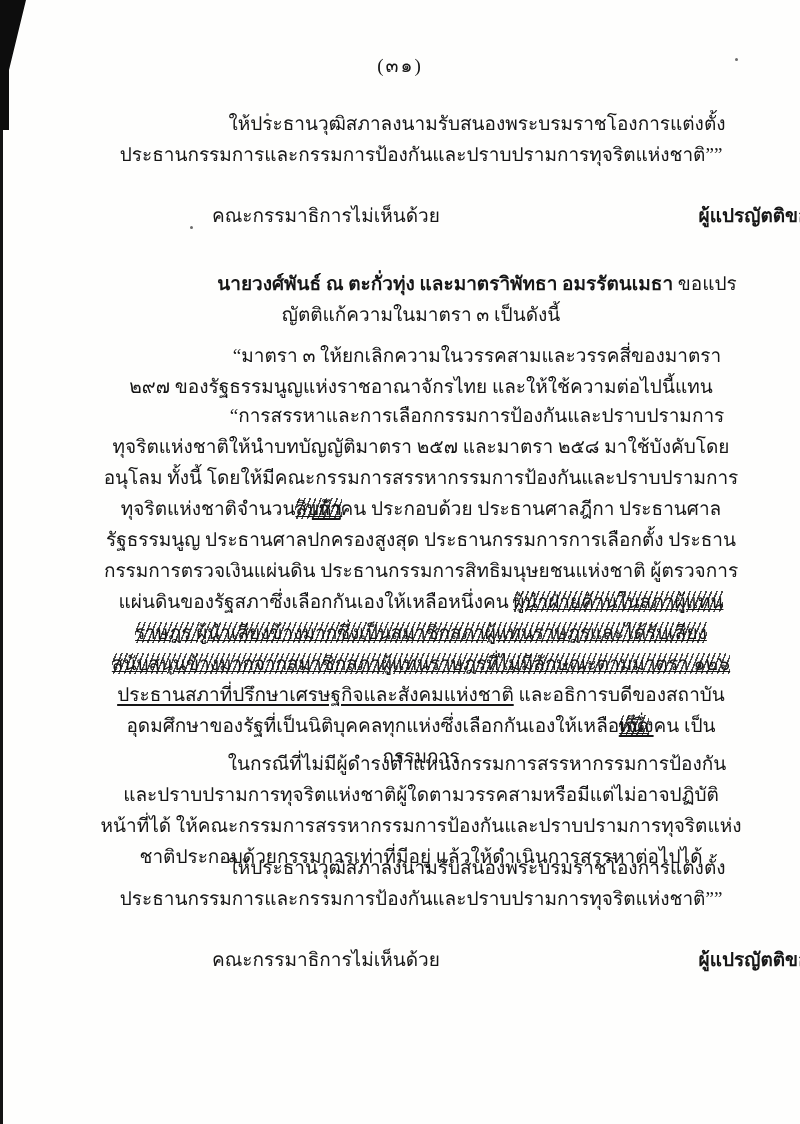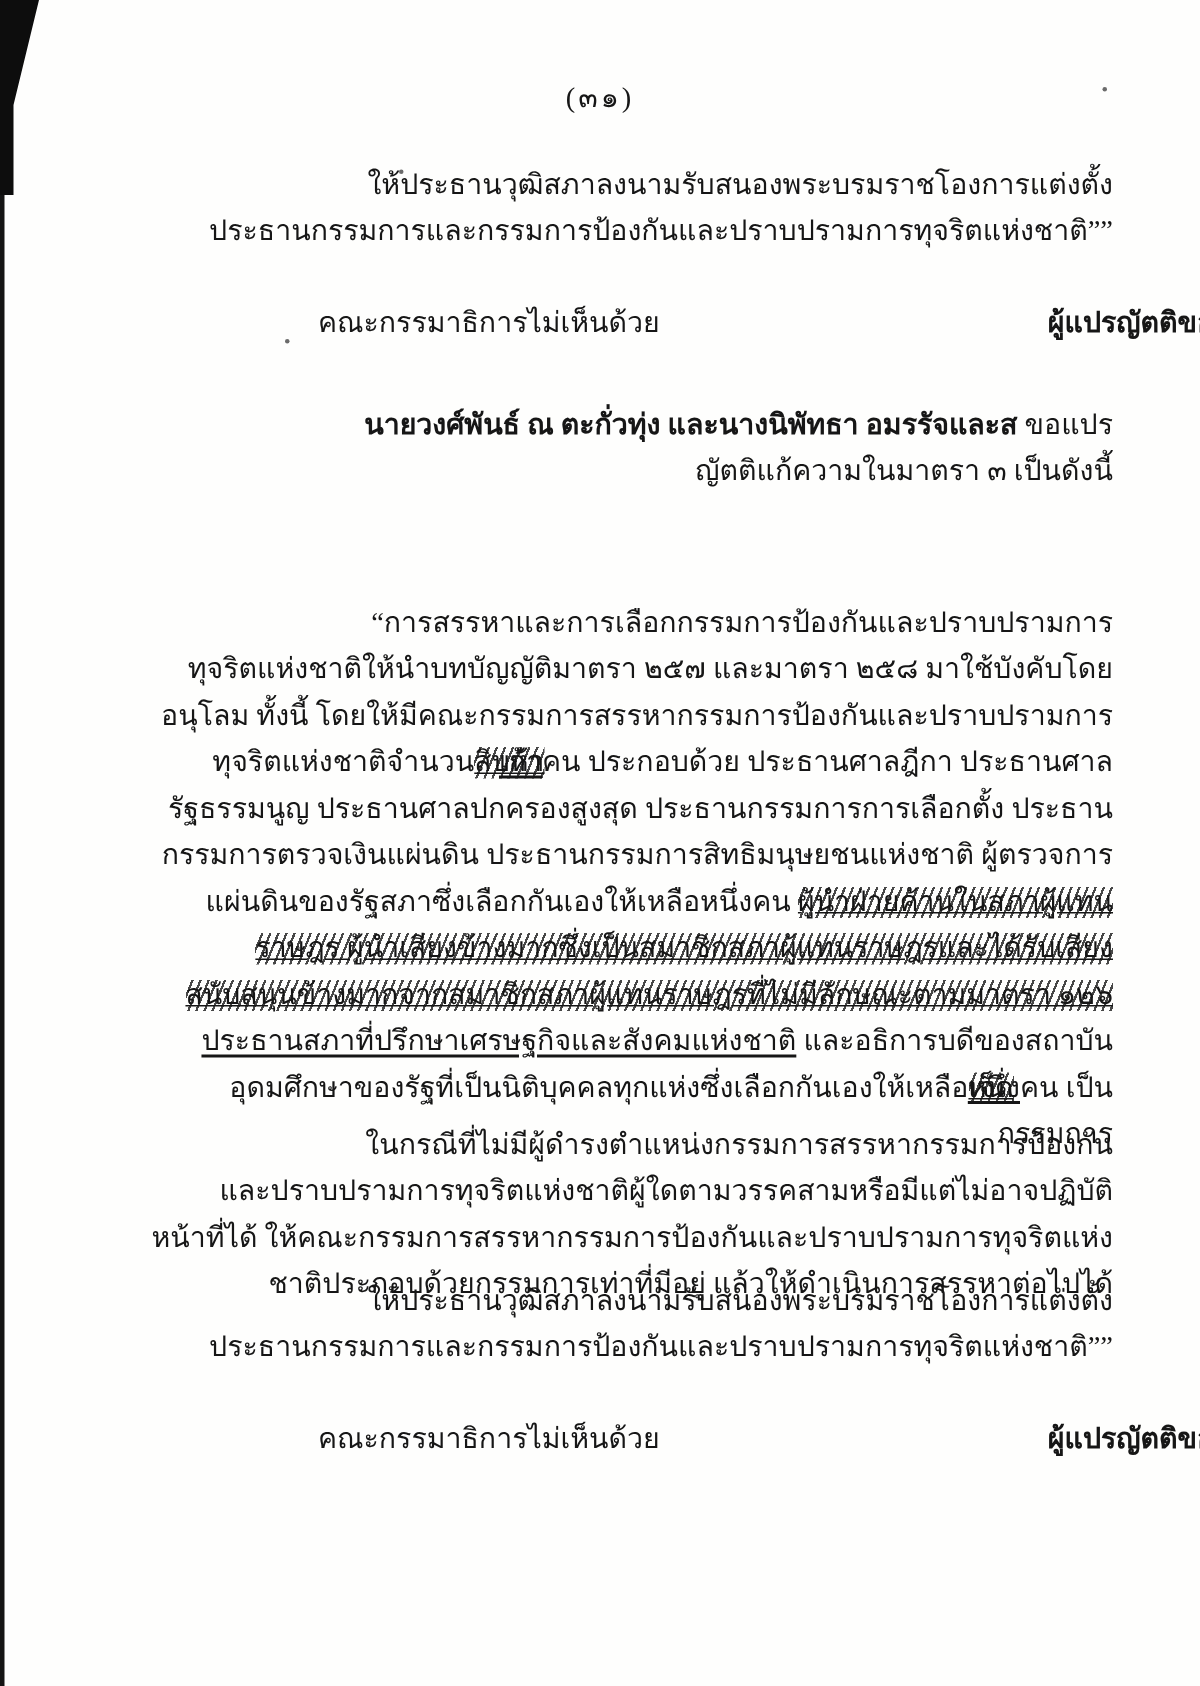--- a/index.html
+++ b/index.html
@@ -20,21 +20,21 @@
   .speck{position:absolute;width:3px;height:3px;background:#6b6b6b;border-radius:50%;}
   .speck.s1{left:266px;top:113px;}
   .speck.s2{left:190px;top:226px;}
   .speck.s3{left:735px;top:58px;}
 
   .pageno{
     position:absolute;top:50px;left:0;width:100%;
     text-align:center;letter-spacing:2px;
   }
   .content{position:absolute;left:100px;width:642px;}
-  .para{text-indent:112px;text-align:right;}
+  .para{text-indent:112px;text-align:center;}
   .pos-p1{top:108px;}
   .pos-l1{top:200px;}
   .pos-p2{top:268px;}
   .pos-p3{top:340px;}
   .pos-p4{top:400px;}
   .pos-p5{top:748px;}
   .pos-p6{top:852px;}
   .pos-l2{top:944px;}
 
   .labels{display:flex;justify-content:space-between;padding-left:112px;}
@@ -73,23 +73,24 @@
   <div class="pageno">(๓๑)</div>
 
   <div class="content para pos-p1">ให้ประธานวุฒิสภาลงนามรับสนองพระบรมราชโองการแต่งตั้งประธานกรรมการและกรรมการป้องกันและปราบปรามการทุจริตแห่งชาติ””</div>
 
   <div class="content labels pos-l1">
     <span class="lab-left">คณะกรรมาธิการไม่เห็นด้วย</span>
     <span class="lab-right">ผู้แปรญัตติขอสงวน</span>
   </div>
 
   <div class="content para pos-p2">
-    <b>นายวงศ์พันธ์ ณ ตะกั่วทุ่ง  และนางนิพัทธา อมรรัจและส</b><span> ขอแปรญัตติแก้ความในมาตรา ๓ เป็นดังนี้</span>
+    <b>นายวงศ์พันธ์ ณ ตะกั่วทุ่ง  และมาตราิพัทธา อมรรัตนเมธา</b><span> ขอแปรญัตติแก้ความในมาตรา ๓ เป็นดังนี้</span>
   </div>
 
+  <div class="content para pos-p3">“มาตรา ๓ ให้ยกเลิกความในวรรคสามและวรรคสี่ของมาตรา ๒๙๗ ของรัฐธรรมนูญแห่งราชอาณาจักรไทย และให้ใช้ความต่อไปนี้แทน</div>
 
   <div class="content para pos-p4">
     <span>“การสรรหาและการเลือกกรรมการป้องกันและปราบปรามการทุจริตแห่งชาติให้นำบทบัญญัติมาตรา ๒๕๗ และมาตรา ๒๕๘ มาใช้บังคับโดยอนุโลม ทั้งนี้ โดยให้มีคณะกรรมการสรรหากรรมการป้องกันและปราบปรามการทุจริตแห่งชาติจำนวน</span><span class="overtype"><span class="struck">สิบห้า</span><span class="ins">เก้า</span></span><span>คน ประกอบด้วย ประธานศาลฎีกา ประธานศาลรัฐธรรมนูญ ประธานศาลปกครองสูงสุด ประธานกรรมการการเลือกตั้ง ประธานกรรมการตรวจเงินแผ่นดิน ประธานกรรมการสิทธิมนุษยชนแห่งชาติ ผู้ตรวจการแผ่นดินของรัฐสภาซึ่งเลือกกันเองให้เหลือหนึ่งคน </span><span class="struck">ผู้นำฝ่ายค้านในสภาผู้แทนราษฎร ผู้นำเสียงข้างมากซึ่งเป็นสมาชิกสภาผู้แทนราษฎรและได้รับเสียงสนับสนุนข้างมากจากสมาชิกสภาผู้แทนราษฎรที่ไม่มีลักษณะตามมาตรา ๑๒๖</span><span class="ins"> ประธานสภาที่ปรึกษาเศรษฐกิจและสังคมแห่งชาติ</span><span> และอธิการบดีของสถาบันอุดมศึกษาของรัฐที่เป็นนิติบุคคลทุกแห่งซึ่งเลือกกันเองให้เหลือ</span><span class="overtype"><span class="struck">เจ็ด</span><span class="ins">หนึ่ง</span></span><span>คน เป็นกรรมการ</span>
   </div>
 
   <div class="content para pos-p5">ในกรณีที่ไม่มีผู้ดำรงตำแหน่งกรรมการสรรหากรรมการป้องกันและปราบปรามการทุจริตแห่งชาติผู้ใดตามวรรคสามหรือมีแต่ไม่อาจปฏิบัติหน้าที่ได้ ให้คณะกรรมการสรรหากรรมการป้องกันและปราบปรามการทุจริตแห่งชาติประกอบด้วยกรรมการเท่าที่มีอยู่ แล้วให้ดำเนินการสรรหาต่อไปได้</div>
 
   <div class="content para pos-p6">ให้ประธานวุฒิสภาลงนามรับสนองพระบรมราชโองการแต่งตั้งประธานกรรมการและกรรมการป้องกันและปราบปรามการทุจริตแห่งชาติ””</div>
 
   <div class="content labels pos-l2">

